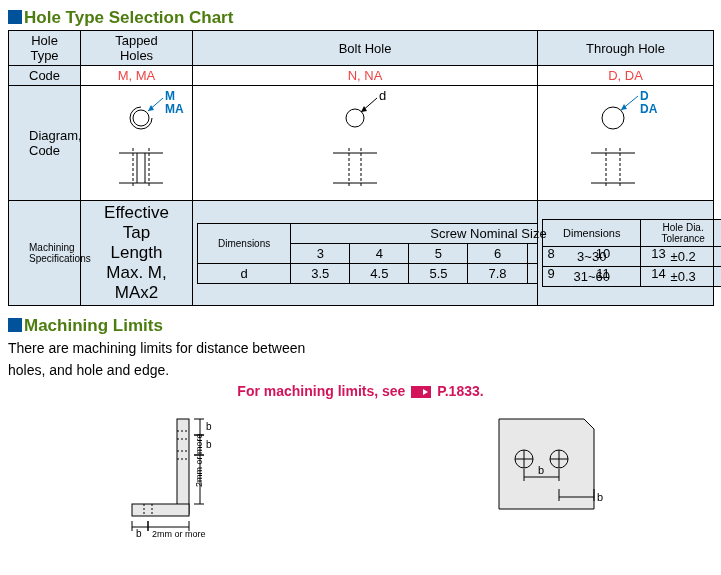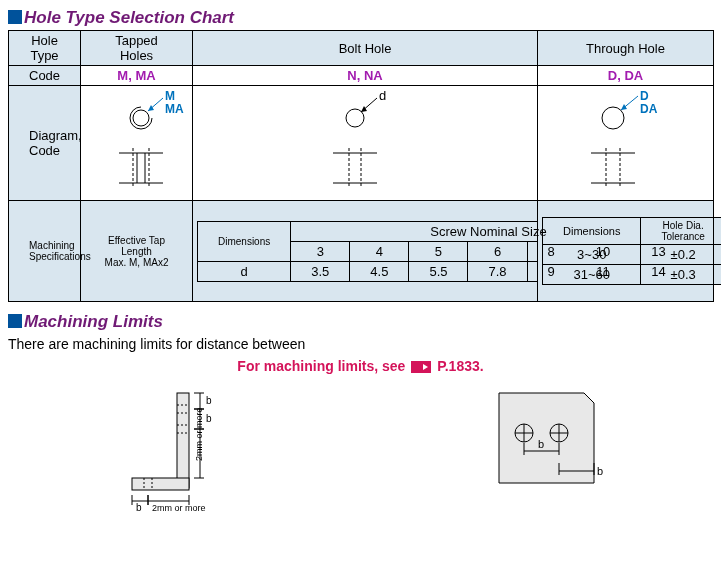--- a/index.html
+++ b/index.html
@@ -8,23 +8,22 @@
     padding: 8px;
     font-family: Arial, Helvetica, sans-serif;
     font-size: 13px;
     color: #000;
     width: 721px;
     background: #fff;
   }
   .section-title {
     font-size: 17px;
     font-weight: bold;
-    color: #701a75;
+    color: #4d7c0f;
     margin: 0 0 2px 0;
-    font-style: italic;
   }
   .section-title .sq {
     display: inline-block;
     width: 14px;
     height: 14px;
     background: #00529b;
     vertical-align: -1px;
     margin-right: 2px;
   }
   table.main {
@@ -40,21 +39,21 @@
     font-size: 13px;
   }
   table.main th {
     font-weight: normal;
     background: #d9e6ef;
   }
   .rowlabel {
     background: #d9e6ef;
     font-weight: normal;
   }
-  .code-blue { color: #a21caf; font-weight: bold; }
+  .code-blue { color: #ef4444; font-weight: normal; }
   .diagram-cell { height: 115px; padding: 6px 4px; background: #fff; }
   .spec-cell { background: #d9e6ef; }
   .inner-table {
     border-collapse: collapse;
     margin: 12px auto;
     font-size: 12px;
   }
   .inner-table th, .inner-table td {
     border: 1px solid #000;
     padding: 1px 6px;
@@ -155,21 +154,21 @@
         <line x1="33" y1="65" x2="77" y2="65" stroke="#000"></line>
         <line x1="33" y1="95" x2="77" y2="95" stroke="#000"></line>
         <line x1="48" y1="60" x2="48" y2="100" stroke="#000" stroke-dasharray="3,2"></line>
         <line x1="62" y1="60" x2="62" y2="100" stroke="#000" stroke-dasharray="3,2"></line>
       </svg>
     </td>
   </tr>
   <tr>
     <th class="rowlabel" style="white-space:pre-line;font-size:10px">Machining
 Specifications</th>
-    <td class="spec-cell" style="white-space:pre-line;font-size:10px">Effective Tap Length
+    <td class="spec-cell" style="white-space:pre-line;font-size:17px">Effective Tap Length
 Max. M, MAx2</td>
     <td class="spec-cell" style="padding:4px">
       <table class="inner-table">
         <tbody>
               <tr>
           <th rowspan="2" class="hdr" style="font-size:10px">Dimensions</th>
           <th colspan="7" class="hdr">Screw Nominal Size</th>
         </tr>
         <tr>
           <td>3</td>
@@ -213,20 +212,21 @@
     </td>
   </tr>
 </tbody>
   </table>
 
 <div style="margin-top:10px">
   <div class="section-title">
     <span class="sq"></span><span>Machining Limits</span>
   </div>
   <div class="limits-text">There are machining limits for distance between</div>
+  <div class="limits-text">holes, and hole and edge.</div>
   <div class="limits-text limits-red">
     <span>For machining limits, see</span>
     <span class="page-icon"></span>
     <span>P.1833</span>.
   </div>
 
   <div class="limits-figs">
     <svg width="160" height="130">
 
       <rect x="55" y="10" width="12" height="95" fill="#e8e8e8" stroke="#000"></rect>

